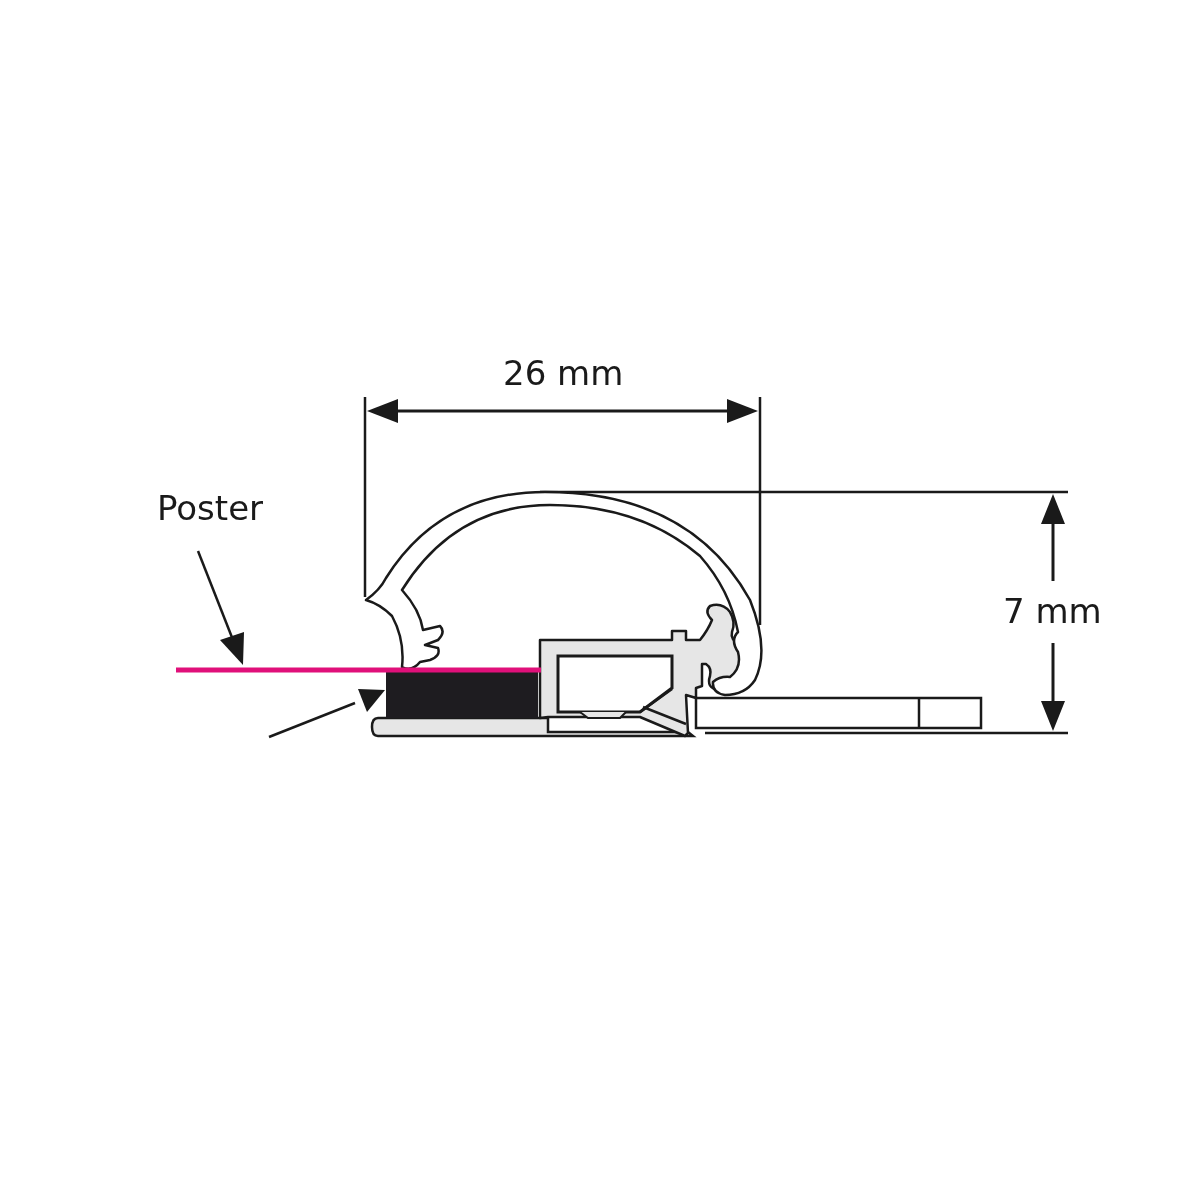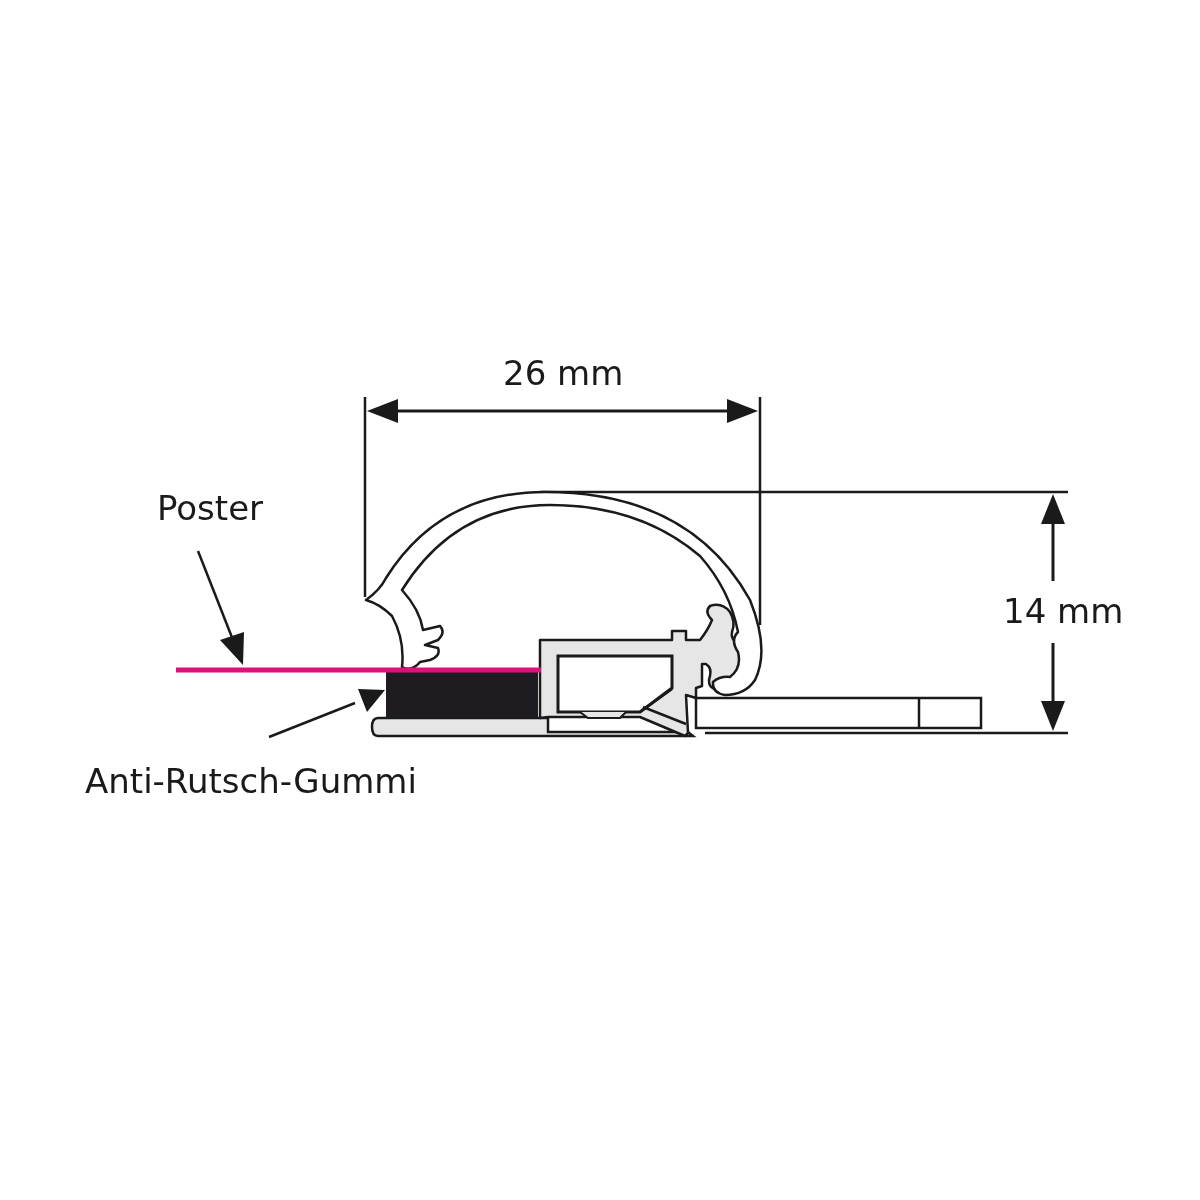--- a/index.html
+++ b/index.html
@@ -77,16 +77,15 @@
       <polygon points="243,665 220,640 244,632" stroke="none"></polygon>
     </g>
 
     <g stroke="#1a1a1a" fill="#1a1a1a">
       <line x1="269" y1="737" x2="355" y2="703" stroke-width="2.5"></line>
       <polygon points="385,690 358,689 367,712" stroke="none"></polygon>
     </g>
   </svg>
 
   <div class="lbl lbl-26">26 mm</div>
-  <div class="lbl lbl-16">14 mm</div>
+  <div class="lbl lbl-16">7 mm</div>
   <div class="lbl lbl-poster">Poster</div>
-  <div class="lbl lbl-gummi">Anti-Rutsch-Gummi</div>
 </div>
 
 </body></html>

